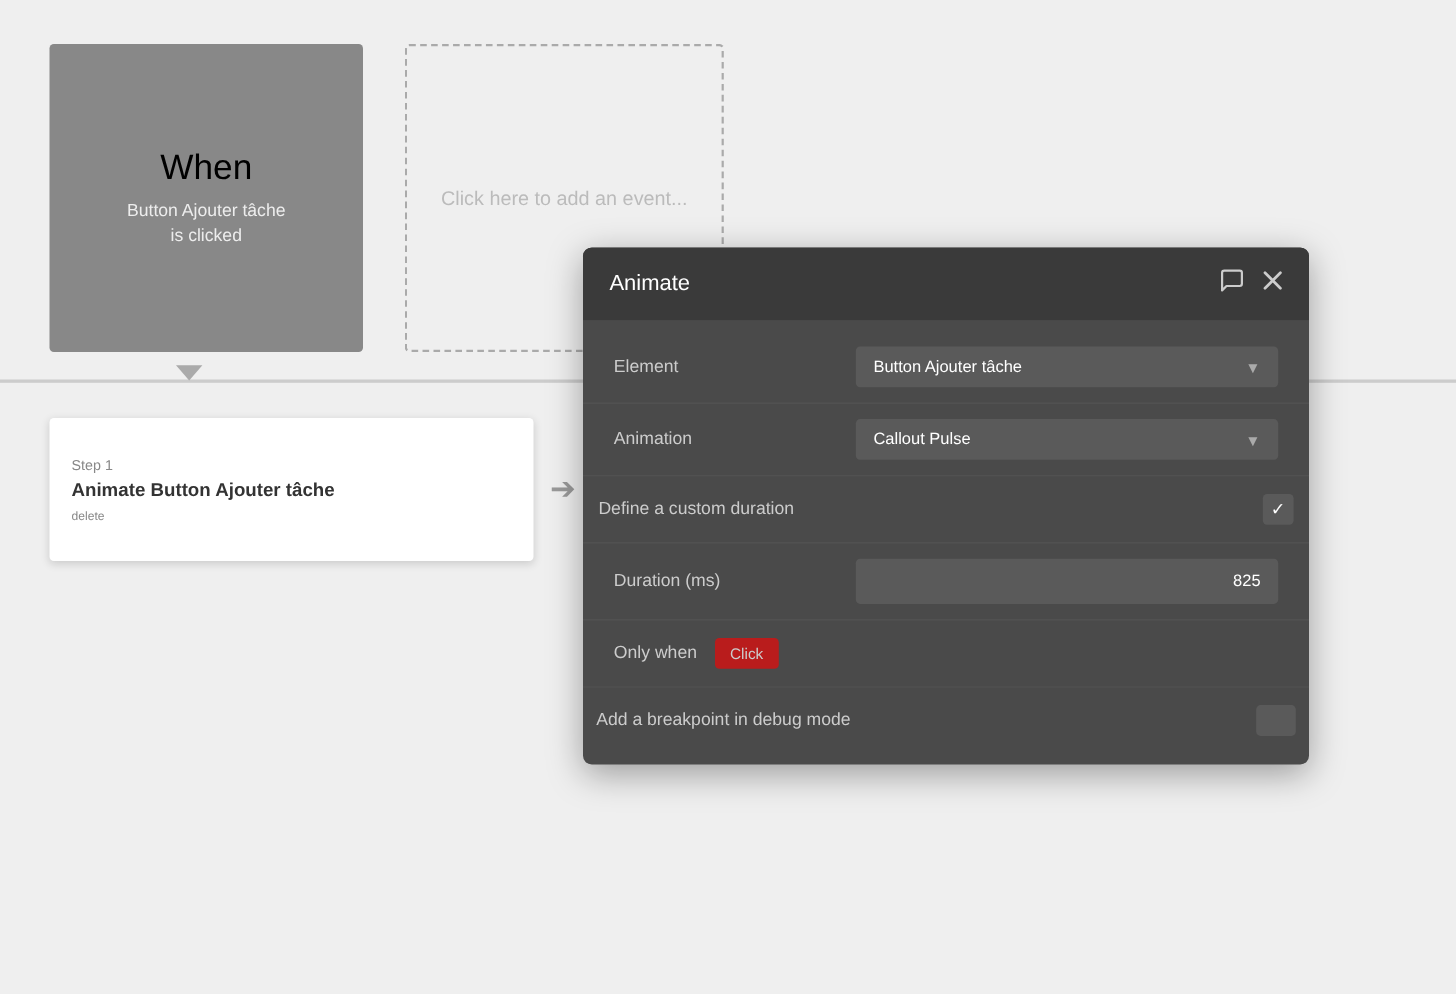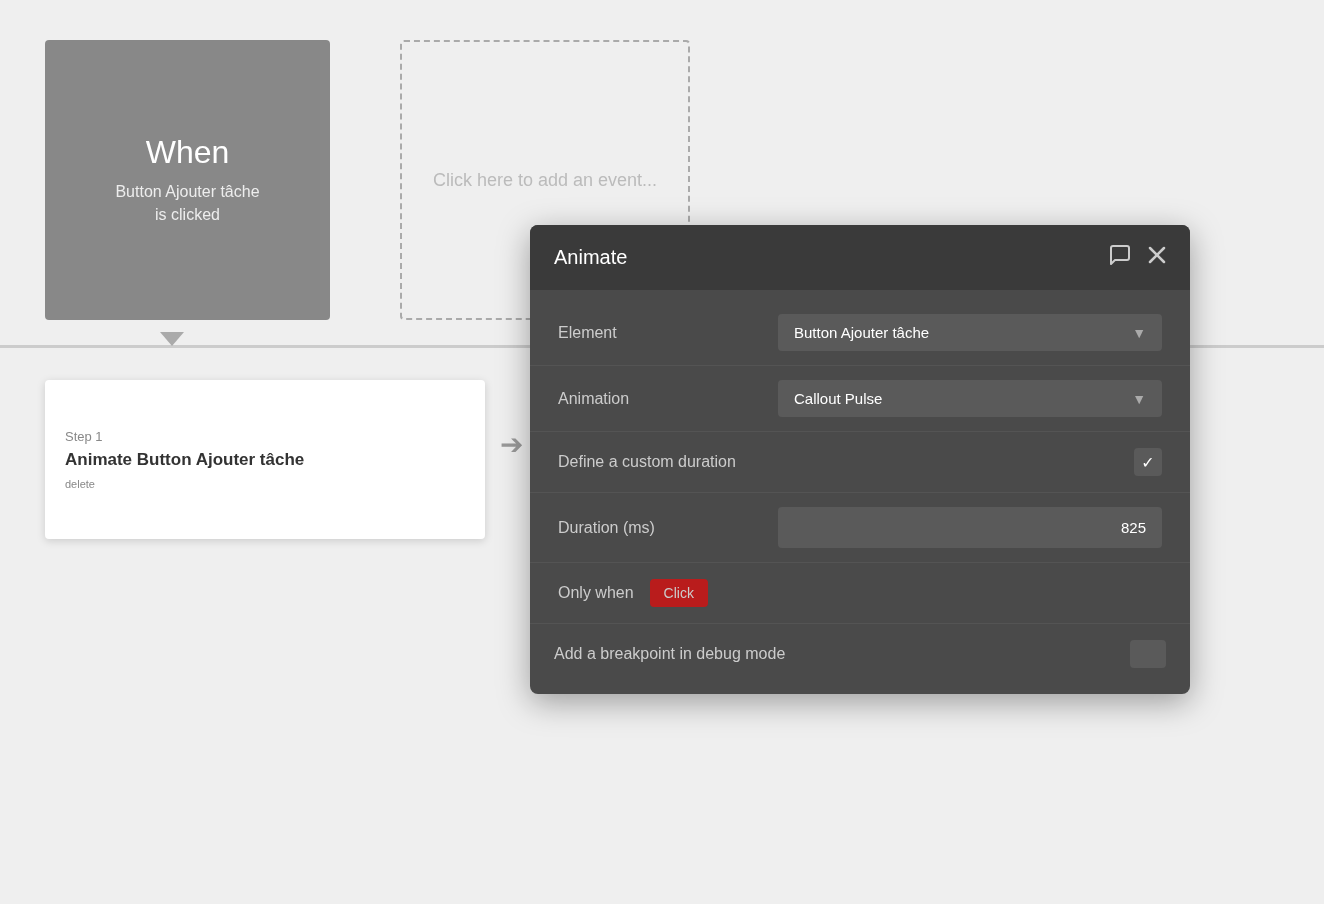--- a/index.html
+++ b/index.html
@@ -30,34 +30,34 @@
       border-radius: 4px;
       display: flex;
       flex-direction: column;
       align-items: center;
       justify-content: center;
       color: white;
     }
     .when-block .when-title {
       font-size: 32px;
       font-weight: 500;
-      color: #ffffff;
+      color: #000000;
       margin-bottom: 10px;
     }
     .when-block .when-subtitle {
       font-size: 16px;
       color: rgba(255,255,255,0.85);
       text-align: center;
       line-height: 1.4;
     }
 
     
     .event-box {
       position: absolute;
-      top: 40px; left: 400px;
+      top: 40px; left: 368px;
       width: 290px;
       height: 280px;
       border: 2px dashed #aaa;
       border-radius: 4px;
       display: flex;
       align-items: center;
       justify-content: center;
     }
     .event-box-text {
       font-size: 18px;
@@ -81,21 +81,21 @@
       border-left: 12px solid transparent;
       border-right: 12px solid transparent;
       border-top: 14px solid #aaa;
     }
 
     
     .step-block {
       position: absolute;
       top: 380px; left: 45px;
       width: 440px;
-      height: 159px;
+      height: 130px;
       background: white;
       border-radius: 4px;
       box-shadow: 0 2px 8px rgba(0,0,0,0.15);
       padding: 32px 20px;
       display: flex;
       flex-direction: column;
       justify-content: center;
     }
     .step-label {
       font-size: 13px;
@@ -201,21 +201,21 @@
     }
     .dropdown-arrow {
       color: #aaa;
       font-size: 14px;
     }
 
     
     .checkbox-row {
       display: flex;
       align-items: center;
-      padding: 16px 28px;
+      padding: 16px 14px;
       border-bottom: 1px solid rgba(255,255,255,0.06);
       justify-content: space-between;
     }
     .checkbox-label {
       font-size: 16px;
       color: #ccc;
     }
     .checkmark-box {
       width: 28px; height: 28px;
       background: #5a5a5a;
@@ -266,21 +266,21 @@
       background: transparent;
       border: none;
       color: #ccc;
       font-size: 15px;
     }
 
     
     .breakpoint-row {
       display: flex;
       align-items: center;
-      padding: 16px 24px;
+      padding: 16px 12px;
       justify-content: space-between;
     }
     .breakpoint-label {
       font-size: 16px;
       color: #ccc;
     }
     .breakpoint-toggle {
       width: 36px; height: 28px;
       background: #5a5a5a;
       border-radius: 4px;

